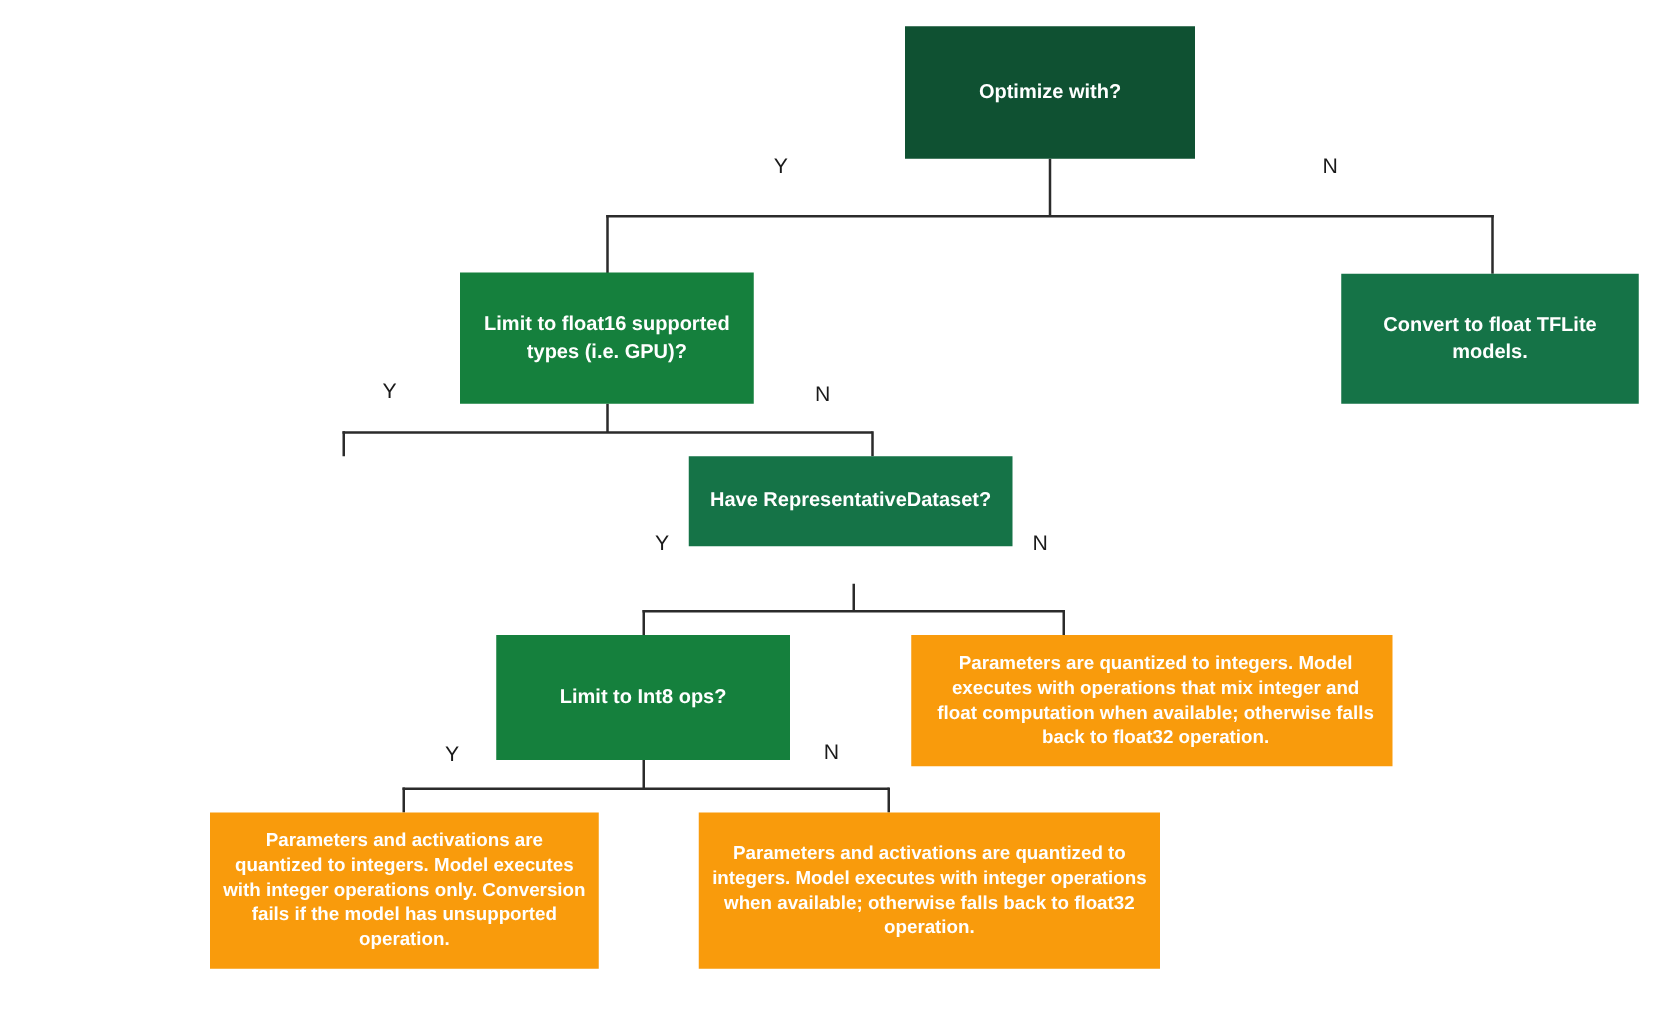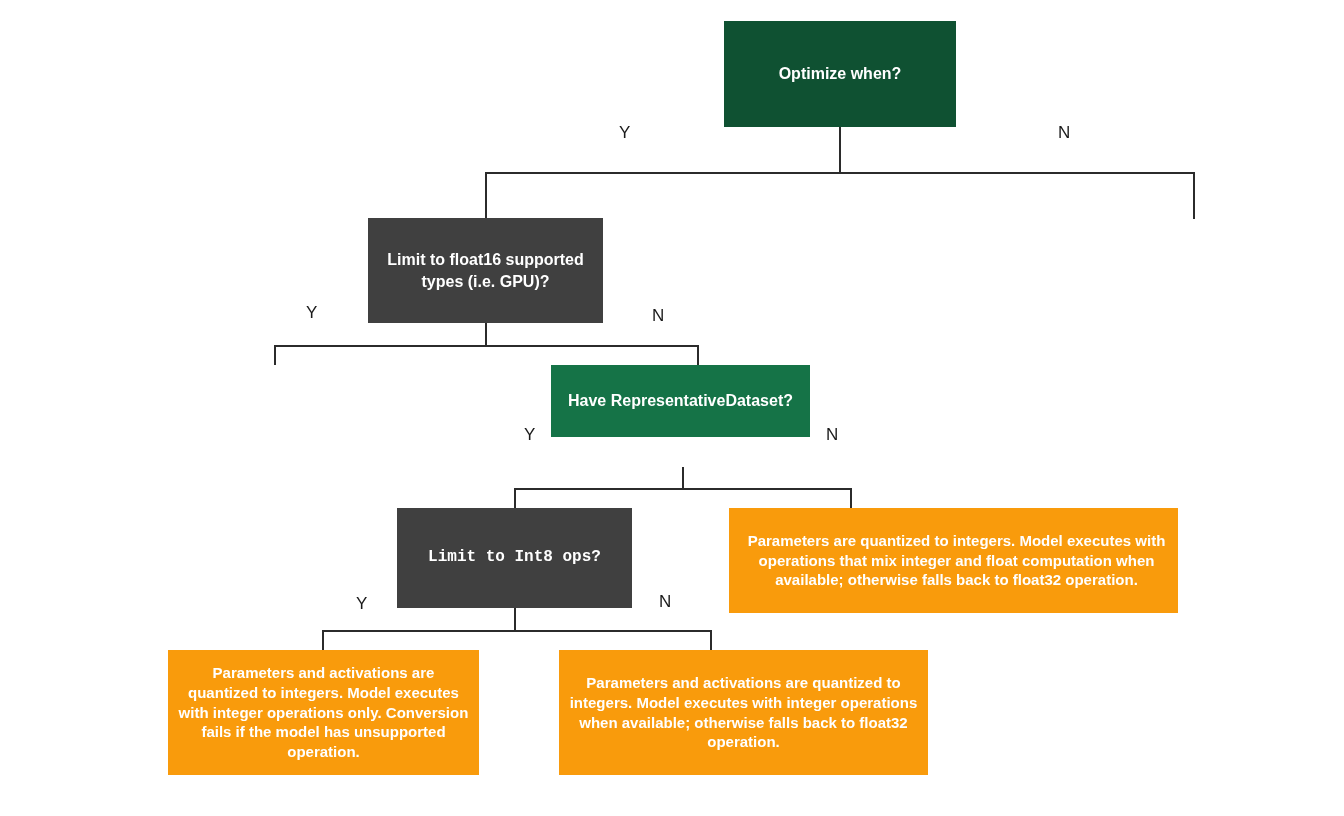--- a/index.html
+++ b/index.html
@@ -30,21 +30,21 @@
     box-sizing: border-box;
     padding: 4px 10px;
     z-index: 3;
   }
   .node-text {
     display: block;
     width: 100%;
   }
   .green-dark   { background: #0f5132; }
   .green-mid    { background: #157347; }
-  .green-bright { background: #404040; }
+  .green-bright { background: #15803d; }
   .orange       { background: #f99b0c; }
 
   .edge {
     position: absolute;
     background: #2b2b2b;
     z-index: 1;
   }
   .edge-v { width: 1.6px; }
   .edge-h { height: 1.6px; }
 
@@ -78,38 +78,41 @@
   <div class="edge edge-h" style="left:514px; top:488px; width:337px;"></div>
   <div class="edge edge-v" style="left:514px; top:488px; height:20px;"></div>
   <div class="edge edge-v" style="left:850px; top:488px; height:20px;"></div>
 
   <div class="edge edge-v" style="left:514px; top:608px; height:23px;"></div>
   <div class="edge edge-h" style="left:322px; top:630px; width:389px;"></div>
   <div class="edge edge-v" style="left:322px; top:630px; height:20px;"></div>
   <div class="edge edge-v" style="left:710px; top:630px; height:20px;"></div>
 
   <div class="node green-dark" style="left:724px; top:21px; width:232px; height:106px; font-size:16px;">
-    <span class="node-text">Optimize when?</span>
+    <span class="node-text">Optimize with?</span>
   </div>
 
   <div class="node green-bright" style="left:368px; top:218px; width:235px; height:105px; font-size:16px;">
     <span class="node-text">Limit to float16 supported types (i.e. GPU)?</span>
   </div>
 
+  <div class="node green-mid" style="left:1073px; top:219px; width:238px; height:104px; font-size:16px;">
+    <span class="node-text">Convert to float TFLite models.</span>
+  </div>
 
 
   <div class="node green-mid" style="left:551px; top:365px; width:259px; height:72px; font-size:16px;">
     <span class="node-text">Have RepresentativeDataset?</span>
   </div>
 
-  <div class="node orange" style="left:729px; top:508px; width:449px; height:105px; font-size:15px;padding-left:16px;">
+  <div class="node orange" style="left:729px; top:508px; width:385px; height:105px; font-size:15px;padding-left:16px;">
     <span class="node-text">Parameters are quantized to integers. Model executes with operations that mix integer and float computation when available; otherwise falls back to float32 operation.</span>
   </div>
 
-  <div class="node green-bright" style="left:397px; top:508px; width:235px; height:100px; font-size:16px;font-family:Liberation Mono, monospace;">
+  <div class="node green-bright" style="left:397px; top:508px; width:235px; height:100px; font-size:16px;">
     <span class="node-text">Limit to Int8 ops?</span>
   </div>
 
   <div class="node orange" style="left:168px; top:650px; width:311px; height:125px; font-size:15px;">
     <span class="node-text">Parameters and activations are quantized to integers. Model executes with integer operations only. Conversion fails if the model has unsupported operation.</span>
   </div>
 
   <div class="node orange" style="left:559px; top:650px; width:369px; height:125px; font-size:15px;">
     <span class="node-text">Parameters and activations are quantized to integers. Model executes with integer operations when available; otherwise falls back to float32 operation.</span>
   </div>

